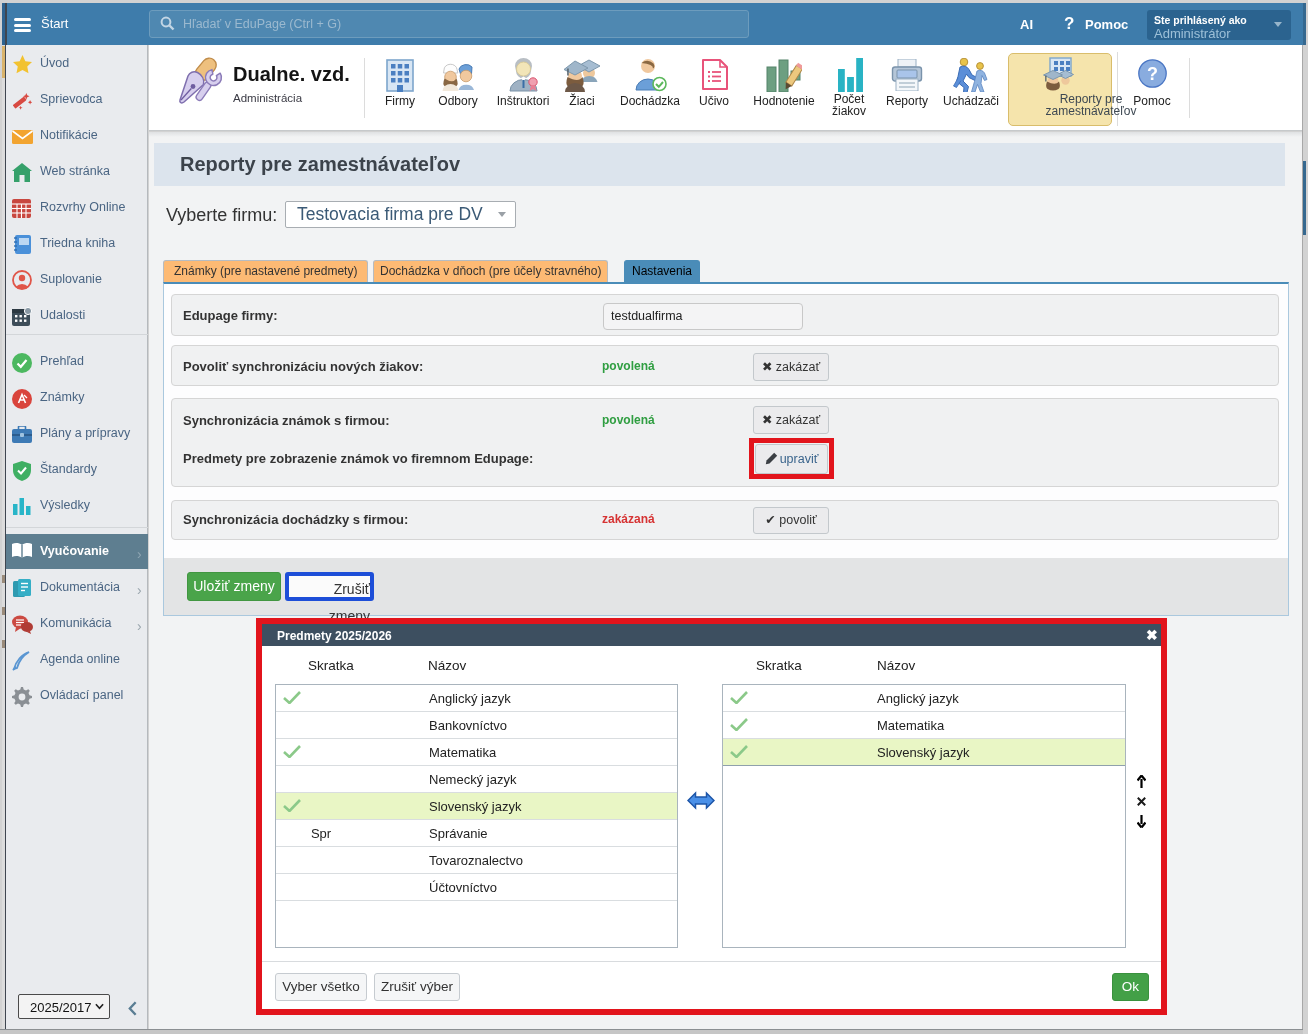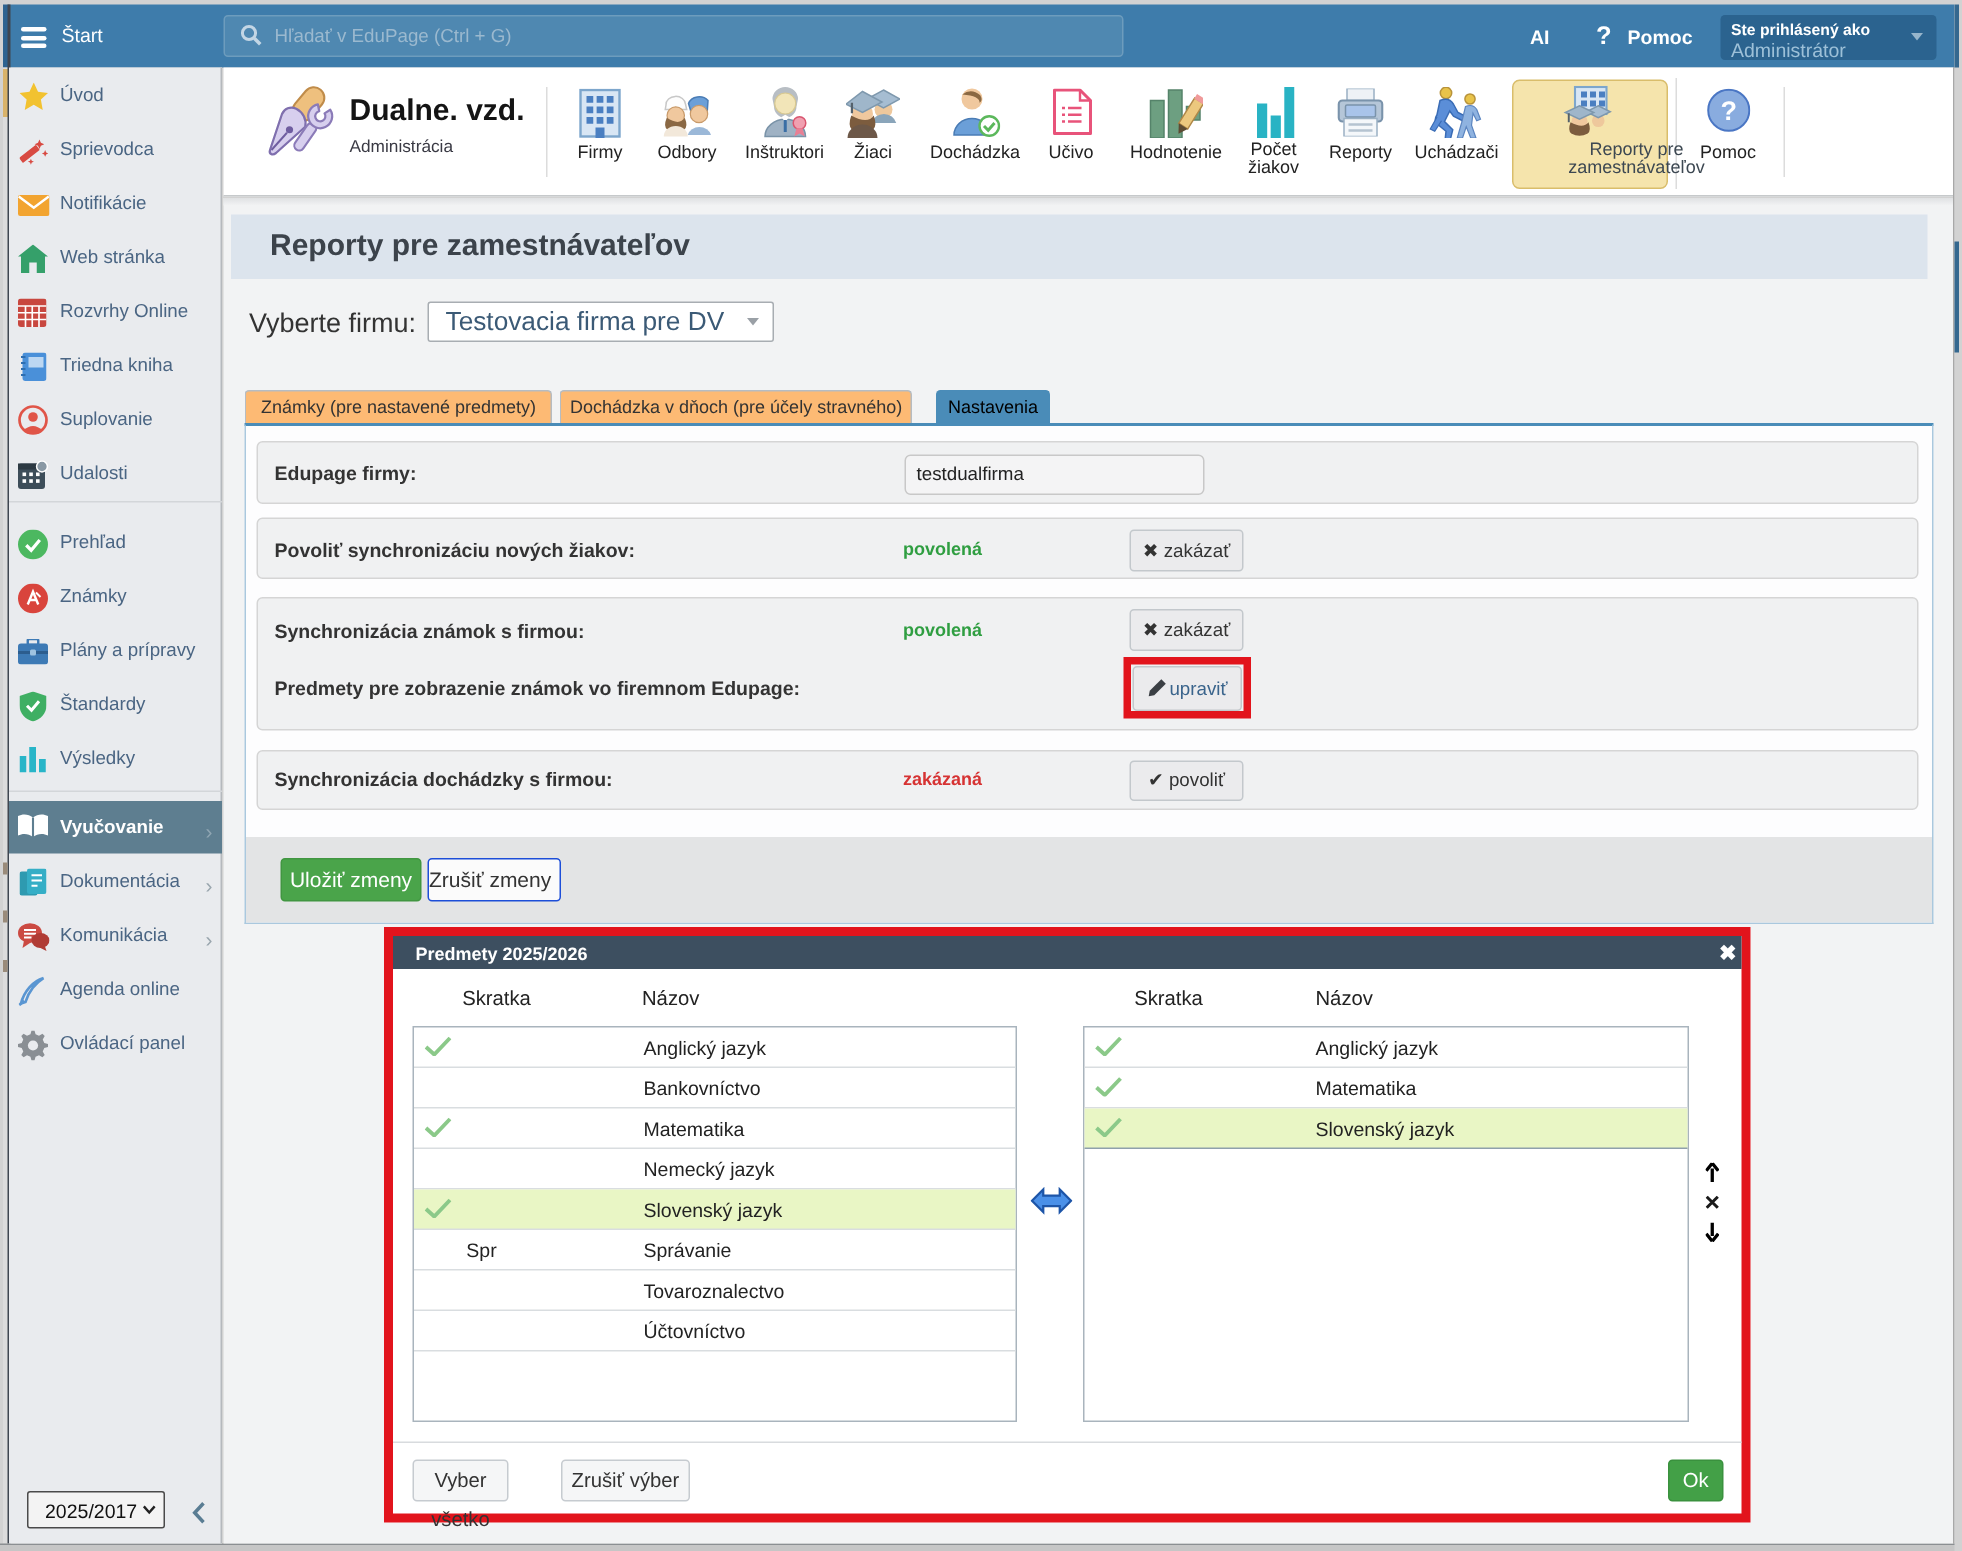--- a/index.html
+++ b/index.html
@@ -387,21 +387,21 @@
       <path d="M9.2 0.8 L12.2 3.8 L4.5 11.5 L0.8 12.2 L1.5 8.5 Z" fill="#3b3f44"></path>
     </svg>upraviť</div>
 
 <div class="abs prow" style="top:500px;height:40px"></div>
 <div class="abs plbl" style="top:512px">Synchronizácia dochádzky s firmou:</div>
 <div class="abs status red" style="top:512px">zakázaná</div>
 <div class="abs gbtn" style="left:753px;top:507px;width:76px;height:27px;line-height:25px">✔ povoliť</div>
 
 <div class="abs" style="left:164px;top:558px;width:1124px;height:57px;background:#e3e4e5"></div>
 <div class="abs" style="left:187px;top:572px;width:94px;height:29px;background:#4aa44a;border:1px solid #419641;border-radius:3px;color:#fff;font-size:14px;text-align:center;line-height:27px">Uložiť zmeny</div>
-<div class="abs" style="left:285px;top:572px;width:89px;height:29px;background:#fbfbfb;border:1px solid #1d4ed8;border-radius:3px;color:#333;font-size:14px;text-align:left;line-height:27px">Zrušiť zmeny</div>
+<div class="abs" style="left:285px;top:572px;width:89px;height:29px;background:#fbfbfb;border:4px solid #1d4ed8;border-radius:3px;color:#333;font-size:14px;text-align:right;line-height:27px">Zrušiť zmeny</div>
 
 <div class="abs" style="left:256px;top:618px;width:911px;height:397px;border:6px solid #e2141c;background:#fff"></div>
 <div class="abs" style="left:262px;top:624px;width:899px;height:22px;background:#3d4f60"></div>
 <div class="abs" style="left:277px;top:629px;color:#fff;font-size:12px;font-weight:bold">Predmety 2025/2026</div>
 <div class="abs" style="left:1146px;top:627px;color:#fff;font-size:14px;font-weight:bold">✖</div>
 <div class="abs mhdr" style="left:331px;top:658px;transform:translateX(-50%)">Skratka</div>
 <div class="abs mhdr" style="left:428px;top:658px">Názov</div>
 <div class="abs mhdr" style="left:779px;top:658px;transform:translateX(-50%)">Skratka</div>
 <div class="abs mhdr" style="left:877px;top:658px">Názov</div>
 <div id="ltable">
@@ -470,15 +470,15 @@
 <svg class="abs" style="left:1137px;top:775px" width="9" height="13" viewBox="0 0 9 13">
     <path d="M4.5 13 V4 M4.5 0.5 L0.5 5.5 M4.5 0.5 L8.5 5.5" stroke="#000" stroke-width="2.2" fill="none"></path>
   </svg>
 <svg class="abs" style="left:1137px;top:797px" width="9" height="9" viewBox="0 0 9 9">
     <path d="M0.8 0.8 L8.2 8.2 M8.2 0.8 L0.8 8.2" stroke="#1a1a1a" stroke-width="2" fill="none"></path>
   </svg>
 <svg class="abs" style="left:1137px;top:815px" width="9" height="13" viewBox="0 0 9 13">
     <path d="M4.5 0 V9 M4.5 12.5 L0.5 7.5 M4.5 12.5 L8.5 7.5" stroke="#000" stroke-width="2.2" fill="none"></path>
   </svg>
 <div class="abs" style="left:262px;top:961px;width:899px;height:1px;background:#d8dbde"></div>
-<div class="abs mbtn" style="left:275px;top:973px;width:64px;height:28px">Vyber všetko</div>
+<div class="abs mbtn" style="left:275px;top:973px;width:92px;height:28px">Vyber všetko</div>
 <div class="abs mbtn" style="left:374px;top:973px;width:86px;height:28px">Zrušiť výber</div>
 <div class="abs" style="left:1112px;top:973px;width:37px;height:28px;background:#43a047;border:1px solid #3a913e;border-radius:3px;color:#fff;font-size:13.5px;text-align:center;line-height:26px">Ok</div>
 
 </body></html>

